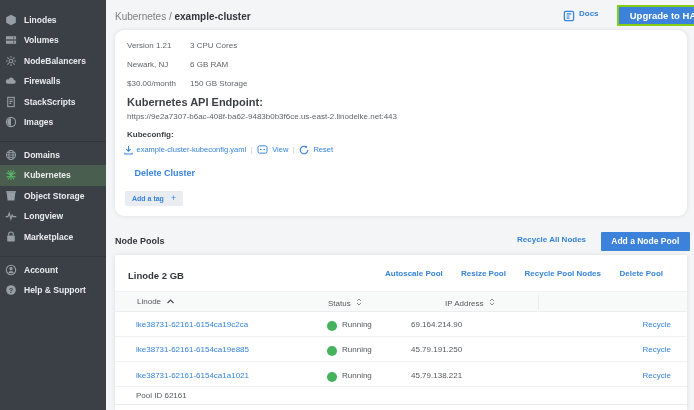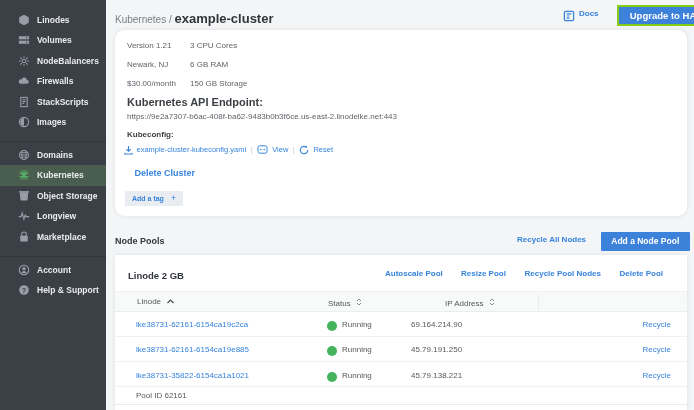--- a/index.html
+++ b/index.html
@@ -3,28 +3,28 @@
 <meta charset="utf-8">
 <style>
 * { margin:0; padding:0; box-sizing:border-box; }
 html,body { width:694px; height:410px; overflow:hidden; }
 body { font-family:"Liberation Sans", sans-serif; background:#f4f5f6; position:relative; }
 #app { position:absolute; left:0; top:0; width:694px; height:410px; }
 .abs { position:absolute; white-space:nowrap; line-height:1; }
 
 
 #sidebar { position:absolute; left:0; top:0; width:106px; height:410px; background:#3b4046; }
-.nav { position:absolute; left:0; width:106px; height:20.4px; display:flex; align-items:center; padding-left:18px; color:#e9ebed; font-size:8.5px; font-weight:bold; white-space:nowrap; }
+.nav { position:absolute; left:0; width:106px; height:20.4px; display:flex; align-items:center; padding-left:5px; color:#e9ebed; font-size:8.5px; font-weight:bold; white-space:nowrap; }
 .nav svg { width:12px; height:12px; margin-right:7px; flex:0 0 auto; }
 .nav.sel { background:#495e4f; }
 .sdiv { position:absolute; left:0; width:106px; height:1px; background:#32363b; }
 
 
 #crumb { position:absolute; left:115px; top:11.5px; font-size:10px; color:#7c8085; line-height:1; white-space:nowrap; }
-#crumb b { color:#32363c; font-size:13px; }
+#crumb b { color:#32363c; font-size:10px; }
 #docs { position:absolute; left:563px; top:9.5px; font-size:8px; font-weight:bold; color:#3683dc; display:flex; line-height:1; }
 #docs svg { margin-right:4px; }
 #habox { position:absolute; left:617px; top:5px; width:92px; height:21px; border:2px solid #84cc16; background:#3d82da; display:flex; align-items:center; justify-content:center; }
 #habox span { color:#fff; font-size:9.5px; font-weight:bold; line-height:1; }
 
 
 .card { position:absolute; background:#fff; box-shadow:0 0 4px rgba(0,0,0,0.10); }
 #card1 { left:115px; top:30px; width:572px; height:186px;border-radius:9px; }
 #card2 { left:115px; top:255px; width:572px; height:155px; }
 .gray { color:#606469; }
@@ -249,21 +249,21 @@
   <div class="recy" style="top:65.7px;">Recycle</div>
   <div class="hline" style="top:80.5px;"></div>
 
   <div class="lkname" style="top:91.1px;">lke38731-62161-6154ca19e885</div>
   <div class="dot" style="top:91.3px;"></div>
   <div class="running" style="top:91.1px;">Running</div>
   <div class="ip" style="top:91.1px;">45.79.191.250</div>
   <div class="recy" style="top:91.1px;">Recycle</div>
   <div class="hline" style="top:106px;"></div>
 
-  <div class="lkname" style="top:116.5px;">lke38731-35822-6154ca1a1021</div>
+  <div class="lkname" style="top:116.5px;">lke38731-62161-6154ca1a1021</div>
   <div class="dot" style="top:116.7px;"></div>
   <div class="running" style="top:116.5px;">Running</div>
   <div class="ip" style="top:116.5px;">45.79.138.221</div>
   <div class="recy" style="top:116.5px;">Recycle</div>
   <div class="hline" style="top:130.5px;"></div>
 
   <div id="poolid">Pool ID 62161</div>
   <div class="hline" style="top:149px; background:#eaebed;"></div>
 </div>
 

